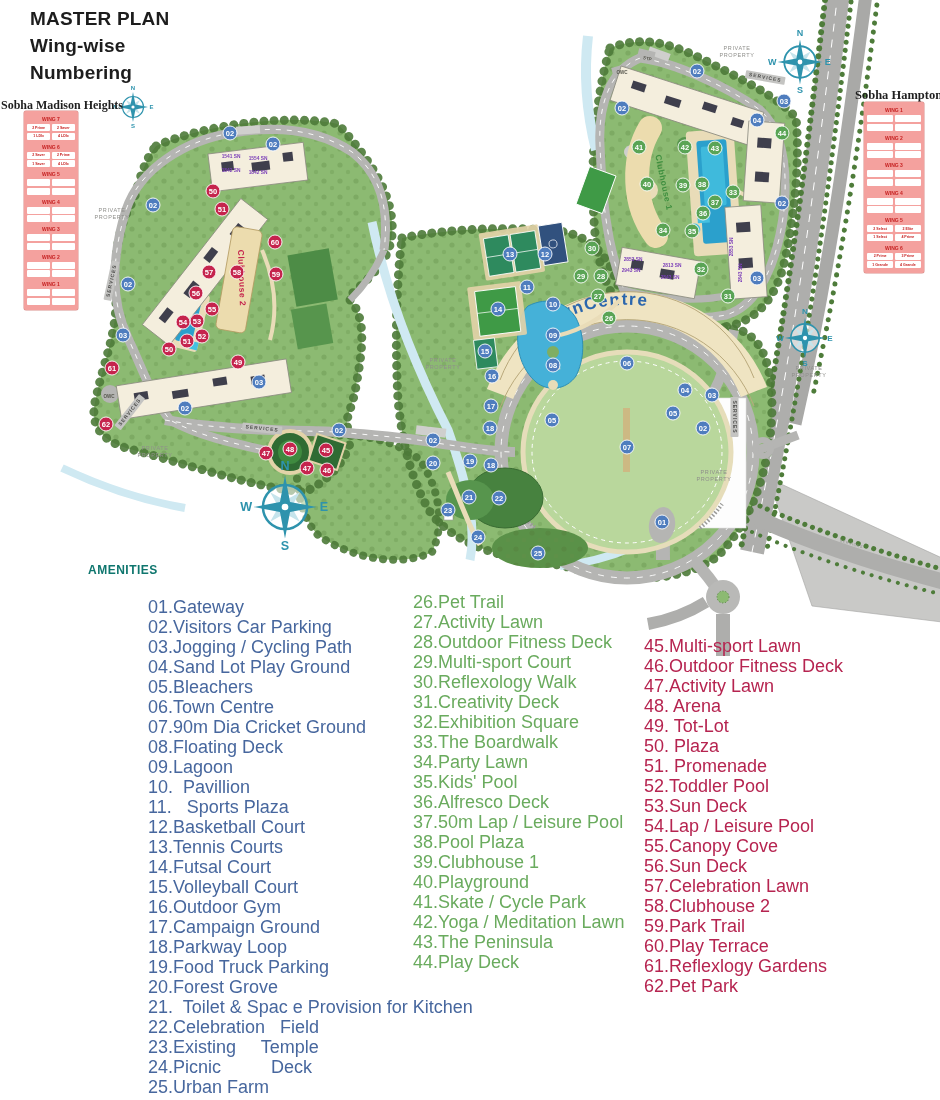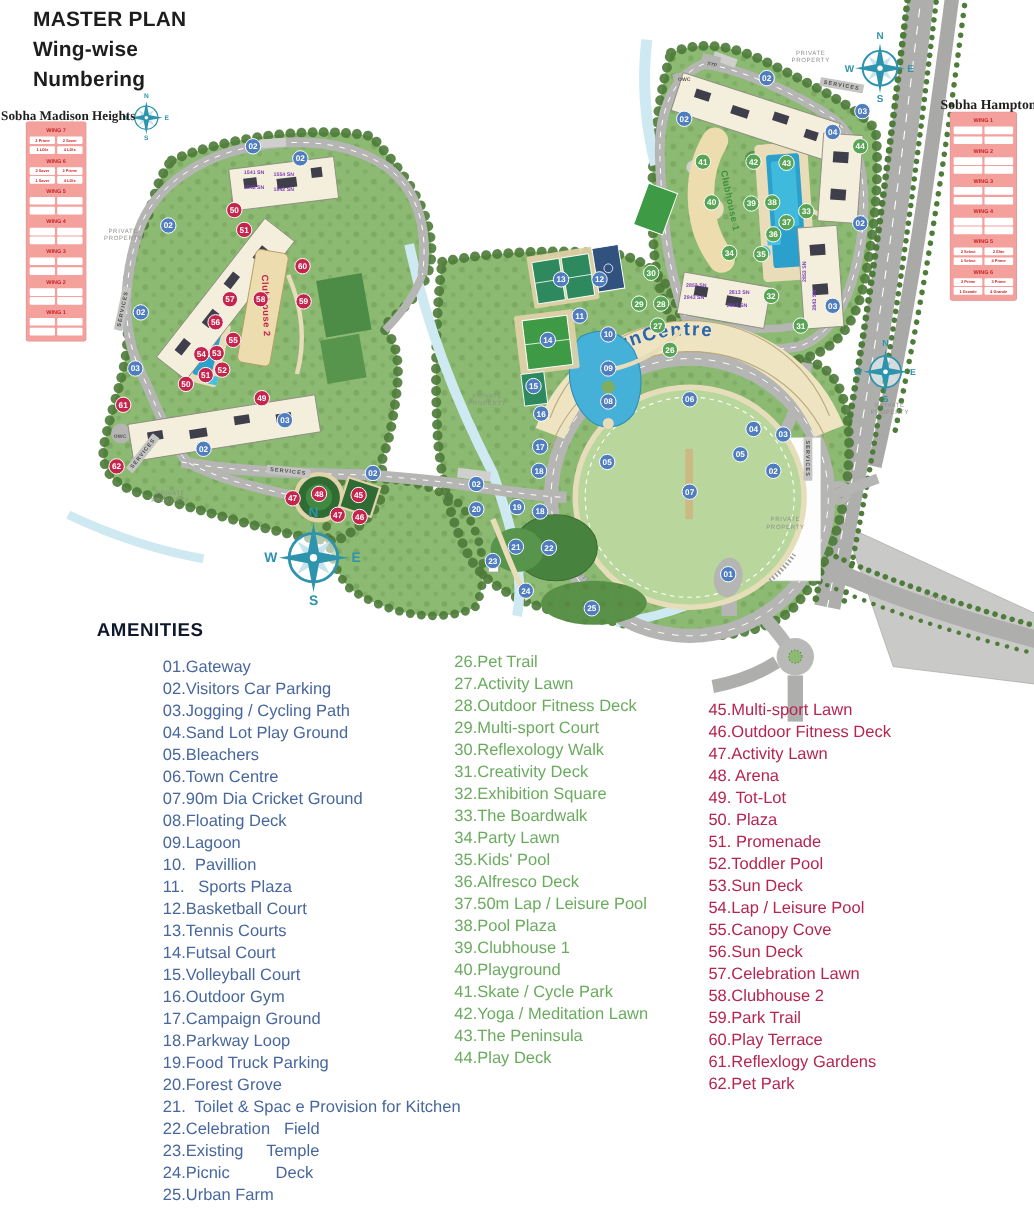--- a/index.html
+++ b/index.html
@@ -11,22 +11,22 @@
   #madison-title{left:1px;top:98px;font-size:12px}
   #hamptons-title{left:855px;top:88px;font-size:12.5px}
   .wing-table{position:absolute;background:#f4a19e;border-radius:2px;padding:3px;box-shadow:0 0 0 .5px #d98f8c}
   #madison-table{left:24px;top:111px;width:48px}
   #hamptons-table{left:864px;top:102px;width:54px}
   .wing{margin-bottom:2px}
   .wing-name{color:#c62222;font-size:5px;font-weight:bold;text-align:center;padding:2px 0 2px}
   .wing-cells{display:grid;grid-template-columns:1fr 1fr;gap:1.5px}
   .wing-cell{background:#fff;border-radius:1px;height:7px;font-size:3.6px;color:#c62222;font-weight:bold;
              display:flex;align-items:center;justify-content:center;overflow:hidden}
-  .legend-head{position:absolute;left:88px;top:563px;font-size:17px;font-weight:bold;color:#0f172a;letter-spacing:.5px}
-  .amenity-col{position:absolute;margin:0;padding:0;list-style:none;font-size:15px;line-height:20px;white-space:pre}
+  .legend-head{position:absolute;left:88px;top:563px;font-size:12px;font-weight:bold;color:#0f766e;letter-spacing:.5px}
+  .amenity-col{position:absolute;margin:0;padding:0;list-style:none;font-size:18px;line-height:20px;white-space:pre}
   #col0{left:148px;top:597px}
   #col1{left:413px;top:592px}
   #col2{left:644px;top:636px}
   
   .mk circle{stroke:#fff;stroke-width:.9}
   .mk text{fill:#fff;font-size:7.5px;font-weight:bold;text-anchor:middle}
   .mk-b circle{fill:#4f7dbe}.mk-g circle{fill:#5aa455}.mk-r circle{fill:#c5244d}
   .lb-pp{fill:#8f8f8b;font-size:5.5px;letter-spacing:.6px}
   .lb-svc{fill:#4e4e4c;font-size:5px;font-weight:bold;letter-spacing:1px}
   .lb-owc{fill:#58584f;font-size:4.6px;font-weight:bold}

